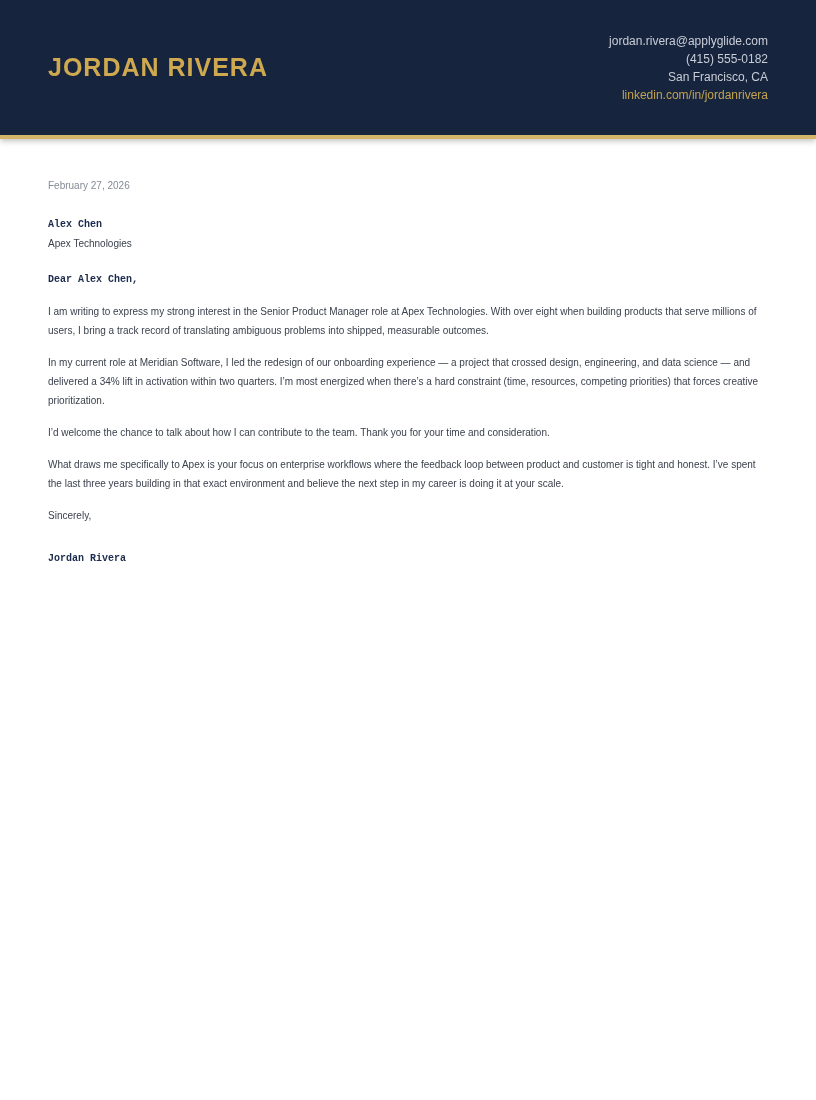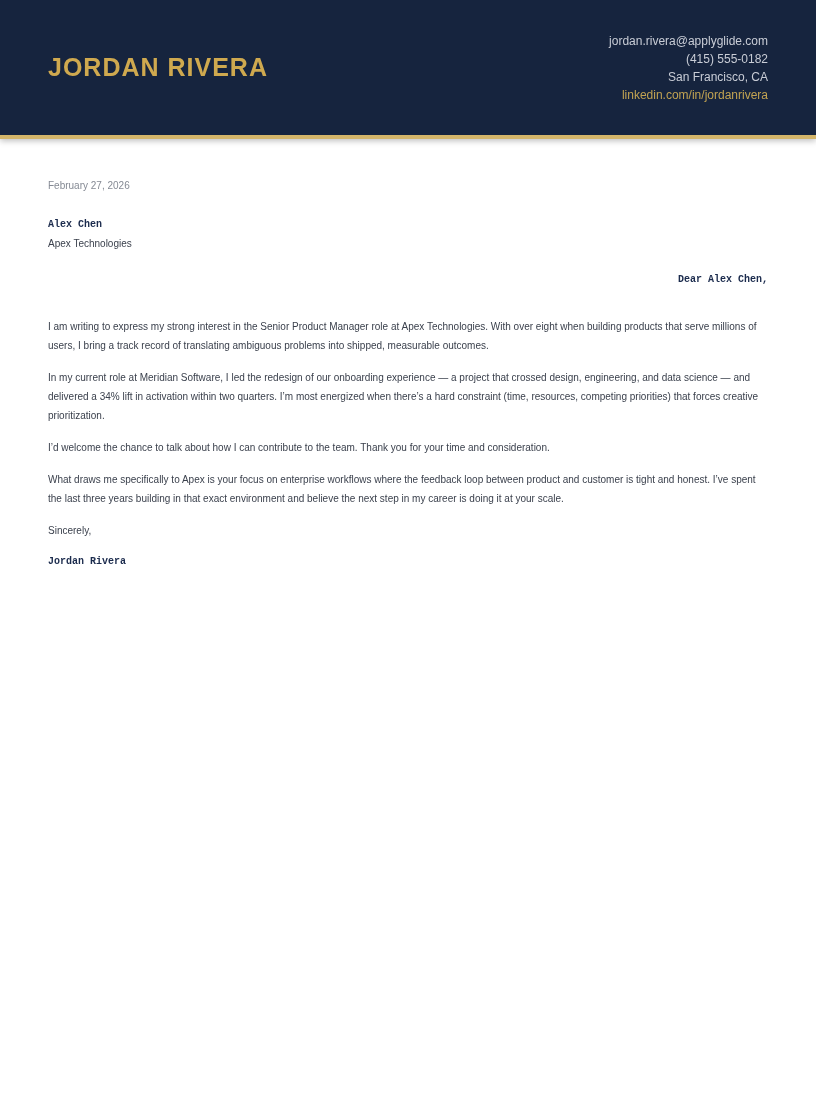--- a/index.html
+++ b/index.html
@@ -69,25 +69,25 @@
     .recipient { margin-bottom: 17px; }
 
     .recipient-name,
     .salutation,
     .signature-name {
       font-weight: bold;
       color: #1b2b4d;
       font-family: Liberation Mono, monospace;
     }
 
-    .salutation { margin-bottom: 28px; text-align: right; }
+    .salutation { margin-bottom: 13px; }
 
     .paragraph { margin-bottom: 13px; }
 
-    .closing { margin-top: 11px; margin-bottom: 12px; }
+    .closing { margin-top: 11px; margin-bottom: 24px; }
   </style>
 </head>
 <body>
 
 <div class="page">
 
   <header class="header">
     <div class="header-name">JORDAN RIVERA</div>
 
     <div class="contact-block">

